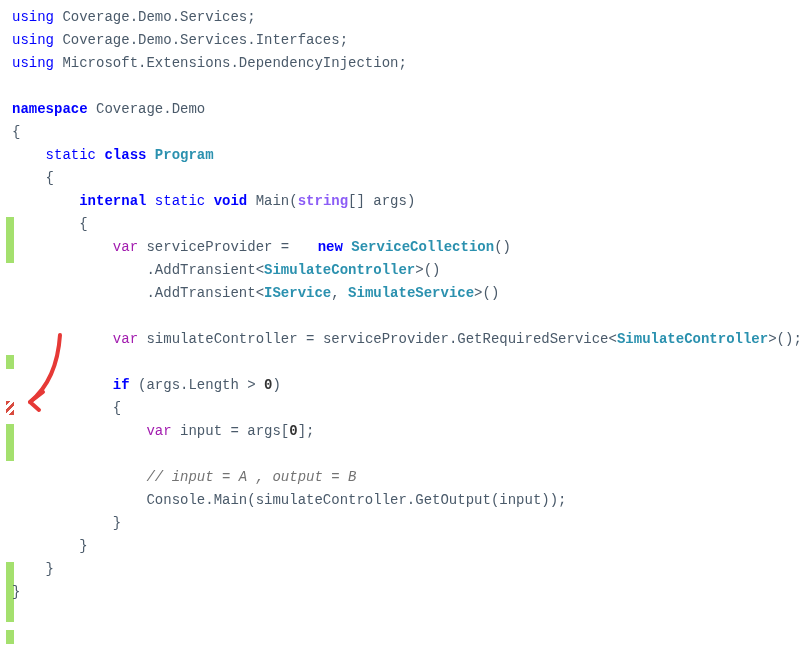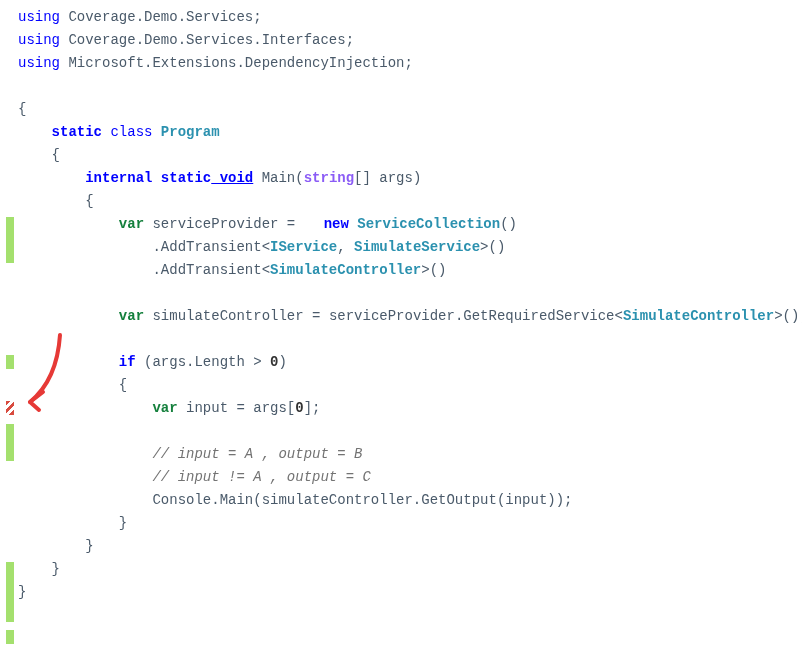--- a/index.html
+++ b/index.html
@@ -13,21 +13,21 @@
       line-height: 1.65;
       background: #ffffff;
       color: #333333;
       position: relative;
       width: 802px;
       height: 660px;
       overflow: hidden;
     }
     .editor {
       position: relative;
-      padding-left: 18px;
+      padding-left: 12px;
       padding-top: 6px;
     }
     .line {
       white-space: pre;
       position: relative;
       height: 23px;
     }
     .gutter {
       position: absolute;
       left: 0;
@@ -48,26 +48,26 @@
       background: repeating-linear-gradient(
         135deg,
         #d84b3f 0px,
         #d84b3f 3px,
         #ffffff 3px,
         #ffffff 6px
       );
     }
     .kw-using { color: #0000ff; }
     .kw-namespace { color: #0000ff; font-weight: bold; }
-    .kw-static { color: #0000ff; font-weight: bold; text-align: right; }
-    .kw-class { color: #0000ff; font-weight: normal; }
+    .kw-static { color: #0000ff; font-weight: normal; text-align: right; }
+    .kw-class { color: #0000ff; font-weight: bold; }
     .kw-internal { color: #0000ff; font-weight: bold; }
-    .kw-void { color: #0000ff; font-weight: bold; text-decoration: underline; }
+    .kw-void { color: #0000ff; font-weight: bold; }
     .kw-string { color: #8b5cf6; font-weight: bold; }
-    .kw-var { color: #15803d; font-weight: bold; }
+    .kw-var { color: #a21caf; font-weight: normal; }
     .kw-new { color: #0000ff; font-weight: bold; margin-left: 20px; }
     .kw-if { color: #0000ff; font-weight: bold; text-align: right; }
     .type { color: #2b91af; font-weight: bold; }
     .num { color: #333333; font-weight: bold; }
     .comment { color: #737373; font-style: italic; }
     .plain { color: #4a5a6a; }
 
     .arrow-svg {
       position: absolute;
       left: 15px;
@@ -88,37 +88,37 @@
     <div class="cov-partial" style="top:401px;height:14px;"></div>
     <div class="cov-green" style="top:424px;height:37px;"></div>
     <div class="cov-green" style="top:562px;height:60px;"></div>
     <div class="cov-green" style="top:630px;height:14px;"></div>
   </div>
 
   <div class="line"><span class="kw-using">using</span><span class="plain"> Coverage.Demo.Services;</span></div>
   <div class="line"><span class="kw-using">using</span><span class="plain"> Coverage.Demo.Services.Interfaces;</span></div>
   <div class="line"><span class="kw-using">using</span><span class="plain"> Microsoft.Extensions.DependencyInjection;</span></div>
   <div class="line"></div>
+  <div class="line"><span class="kw-namespace">namespace</span><span class="plain"> Coverage.Demo</span></div>
   <div class="line"><span class="plain">{</span></div>
   <div class="line"><span>    </span><span class="kw-static">static</span><span class="kw-class"> class</span><span class="type"> Program</span></div>
   <div class="line"><span>    </span><span class="plain">{</span></div>
   <div class="line"><span>        </span><span class="kw-internal">internal</span><span class="kw-static"> static</span><span class="kw-void"> void</span><span class="plain"> Main(</span><span class="kw-string">string</span><span class="plain">[] args)</span></div>
   <div class="line"><span>        </span><span class="plain">{</span></div>
   <div class="line"><span>            </span><span class="kw-var">var</span><span class="plain"> serviceProvider = </span><span class="kw-new">new</span><span class="type"> ServiceCollection</span><span class="plain">()</span></div>
+  <div class="line"><span>                </span><span class="plain">.AddTransient&lt;</span><span class="type">SimulateController</span><span class="plain">&gt;()</span></div>
   <div class="line"><span>                </span><span class="plain">.AddTransient&lt;</span><span class="type">IService</span><span class="plain">, </span><span class="type">SimulateService</span><span class="plain">&gt;()</span></div>
-  <div class="line"><span>                </span><span class="plain">.AddTransient&lt;</span><span class="type">SimulateController</span><span class="plain">&gt;()</span></div>
   <div class="line"></div>
   <div class="line"><span>            </span><span class="kw-var">var</span><span class="plain"> simulateController = serviceProvider.GetRequiredService&lt;</span><span class="type">SimulateController</span><span class="plain">&gt;();</span></div>
   <div class="line"></div>
   <div class="line"><span>            </span><span class="kw-if">if</span><span class="plain"> (args.Length &gt; </span><span class="num">0</span><span class="plain">)</span></div>
   <div class="line"><span>            </span><span class="plain">{</span></div>
   <div class="line"><span>                </span><span class="kw-var">var</span><span class="plain"> input = args[</span><span class="num">0</span><span class="plain">];</span></div>
   <div class="line"></div>
   <div class="line"><span>                </span><span class="comment">// input = A , output = B</span></div>
-  <div class="line"><span>                </span><span class="comment">// input != A , output = C</span></div>
   <div class="line"><span>                </span><span class="plain">Console</span><span class="plain">.Main(simulateController.GetOutput(input));</span></div>
   <div class="line"><span>            </span><span class="plain">}</span></div>
   <div class="line"><span>        </span><span class="plain">}</span></div>
   <div class="line"><span>    </span><span class="plain">}</span></div>
   <div class="line"><span class="plain">}</span></div>
 </div>
 
 <svg class="arrow-svg" viewBox="0 0 60 95">
   <path d="M 45 5 Q 42 50 15 72" stroke="#e63936" stroke-width="4" fill="none" stroke-linecap="round"></path>
   <path d="M 15 72 L 28 62 M 15 72 L 24 80" stroke="#e63936" stroke-width="4" fill="none" stroke-linecap="round"></path>

